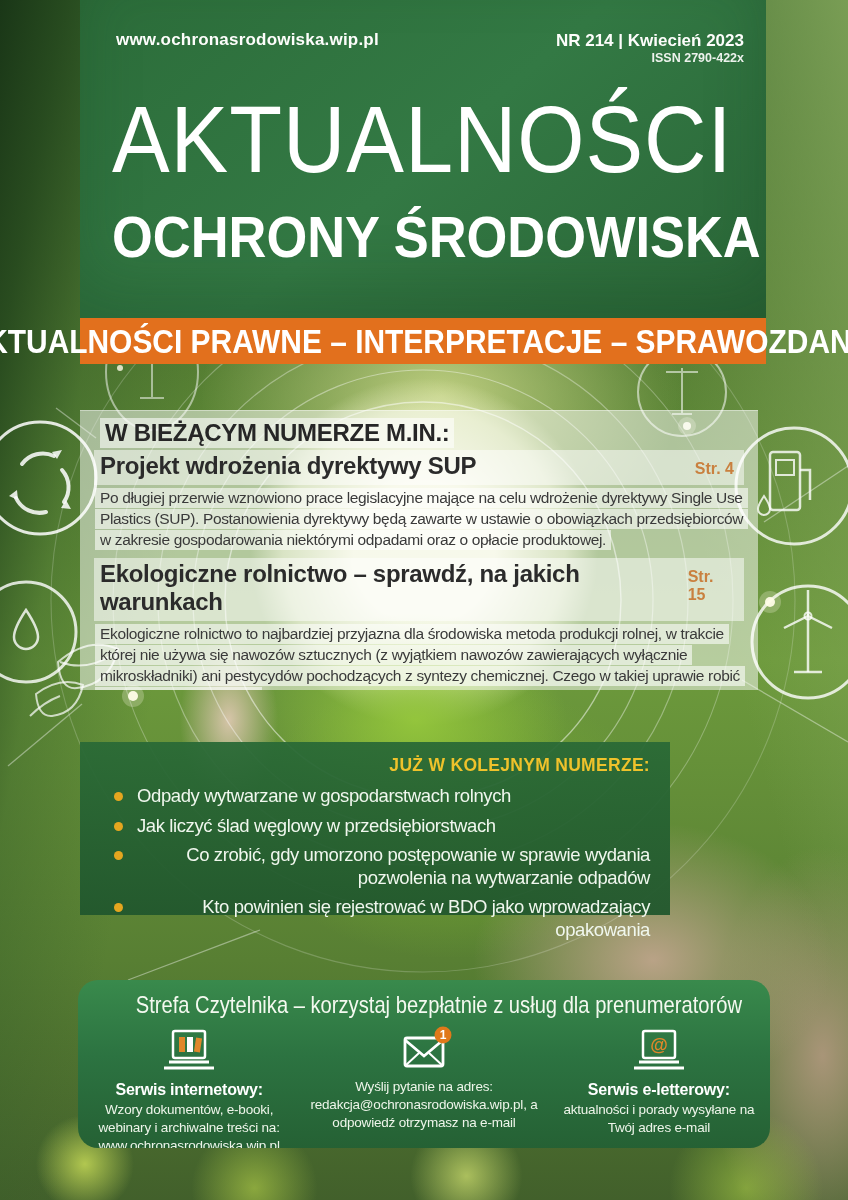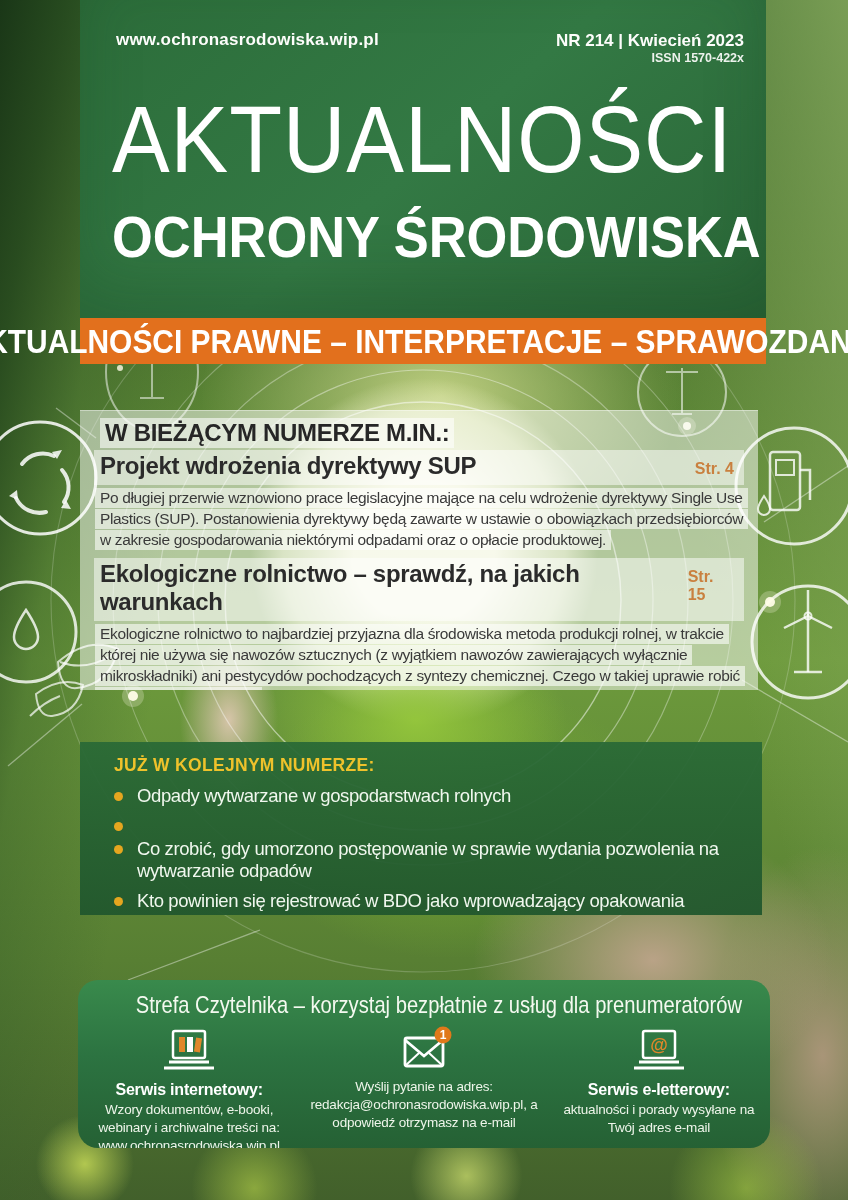--- a/index.html
+++ b/index.html
@@ -79,23 +79,23 @@
   }
   .art-title { font-size:24px; font-weight:600; letter-spacing:-.3px; color:#2b2b2b; }
   .art-page { font-size:16px; font-weight:600; color:#c9803f; padding-right:4px; }
   .art-sum {
     font-size:15.5px; line-height:1.34; letter-spacing:-.35px; color:#3a3a3a;
     width:655px; margin:2px 0 8px -5px;
   }
 
   
   .next {
-    position:absolute; left:80px; top:742px; width:682px; height:173px; z-index:2;
+    position:absolute; left:80px; top:742px; width:590px; height:173px; z-index:2;
     background:linear-gradient(180deg, rgba(42,106,54,.95), rgba(33,87,45,.95));
-    padding:13px 8px 0 34px; color:#f0f7ee;
+    padding:13px 20px 0 34px; color:#f0f7ee;text-align:right;
   }
   .next-h { color:#efc22b; font-size:17.5px; font-weight:bold; letter-spacing:.3px; margin-bottom:9px; }
   .next ul { list-style:none; }
   .next li { display:flex; align-items:flex-start; font-size:18.5px; letter-spacing:-.4px; line-height:1.22; margin-bottom:7px; }
   .dot { flex:0 0 9px; width:9px; height:9px; border-radius:50%; background:#e5a61f; margin:7px 14px 0 0; }
 
   
   .reader {
     position:absolute; left:78px; top:980px; width:692px; height:168px; z-index:2;
     border-radius:20px; overflow:hidden;
@@ -200,21 +200,21 @@
         <circle cx="120" cy="368" r="3" fill="#fffde8" fill-opacity=".8"></circle>
       </g>
     </g>
   </svg>
 
   <div class="masthead">
     <div class="mast-top">
       <div class="site-url">www.ochronasrodowiska.wip.pl</div>
       <div class="issue-block">
         <div class="issue-no">NR 214 | Kwiecień 2023</div>
-        <div class="issn">ISSN 1570-422x</div>
+        <div class="issn">ISSN 2790-422x</div>
       </div>
     </div>
     <div class="title1">AKTUALNOŚCI</div>
     <div class="title2">OCHRONY ŚRODOWISKA</div>
   </div>
 
   <div class="banner">
     <span>AKTUALNOŚCI PRAWNE – INTERPRETACJE – SPRAWOZDANIA</span>
   </div>
 
@@ -236,20 +236,21 @@
 
   <div class="next">
     <div class="next-h">JUŻ W KOLEJNYM NUMERZE:</div>
     <ul>
       <li>
           <span class="dot"></span>
           <span>Odpady wytwarzane w gospodarstwach rolnych</span>
         </li>
       <li>
           <span class="dot"></span>
+          <span>Jak liczyć ślad węglowy w przedsiębiorstwach</span>
         </li>
       <li>
           <span class="dot"></span>
           <span>Co zrobić, gdy umorzono postępowanie w sprawie wydania pozwolenia na wytwarzanie odpadów</span>
         </li>
       <li>
           <span class="dot"></span>
           <span>Kto powinien się rejestrować w BDO jako wprowadzający opakowania</span>
         </li>
     </ul>

